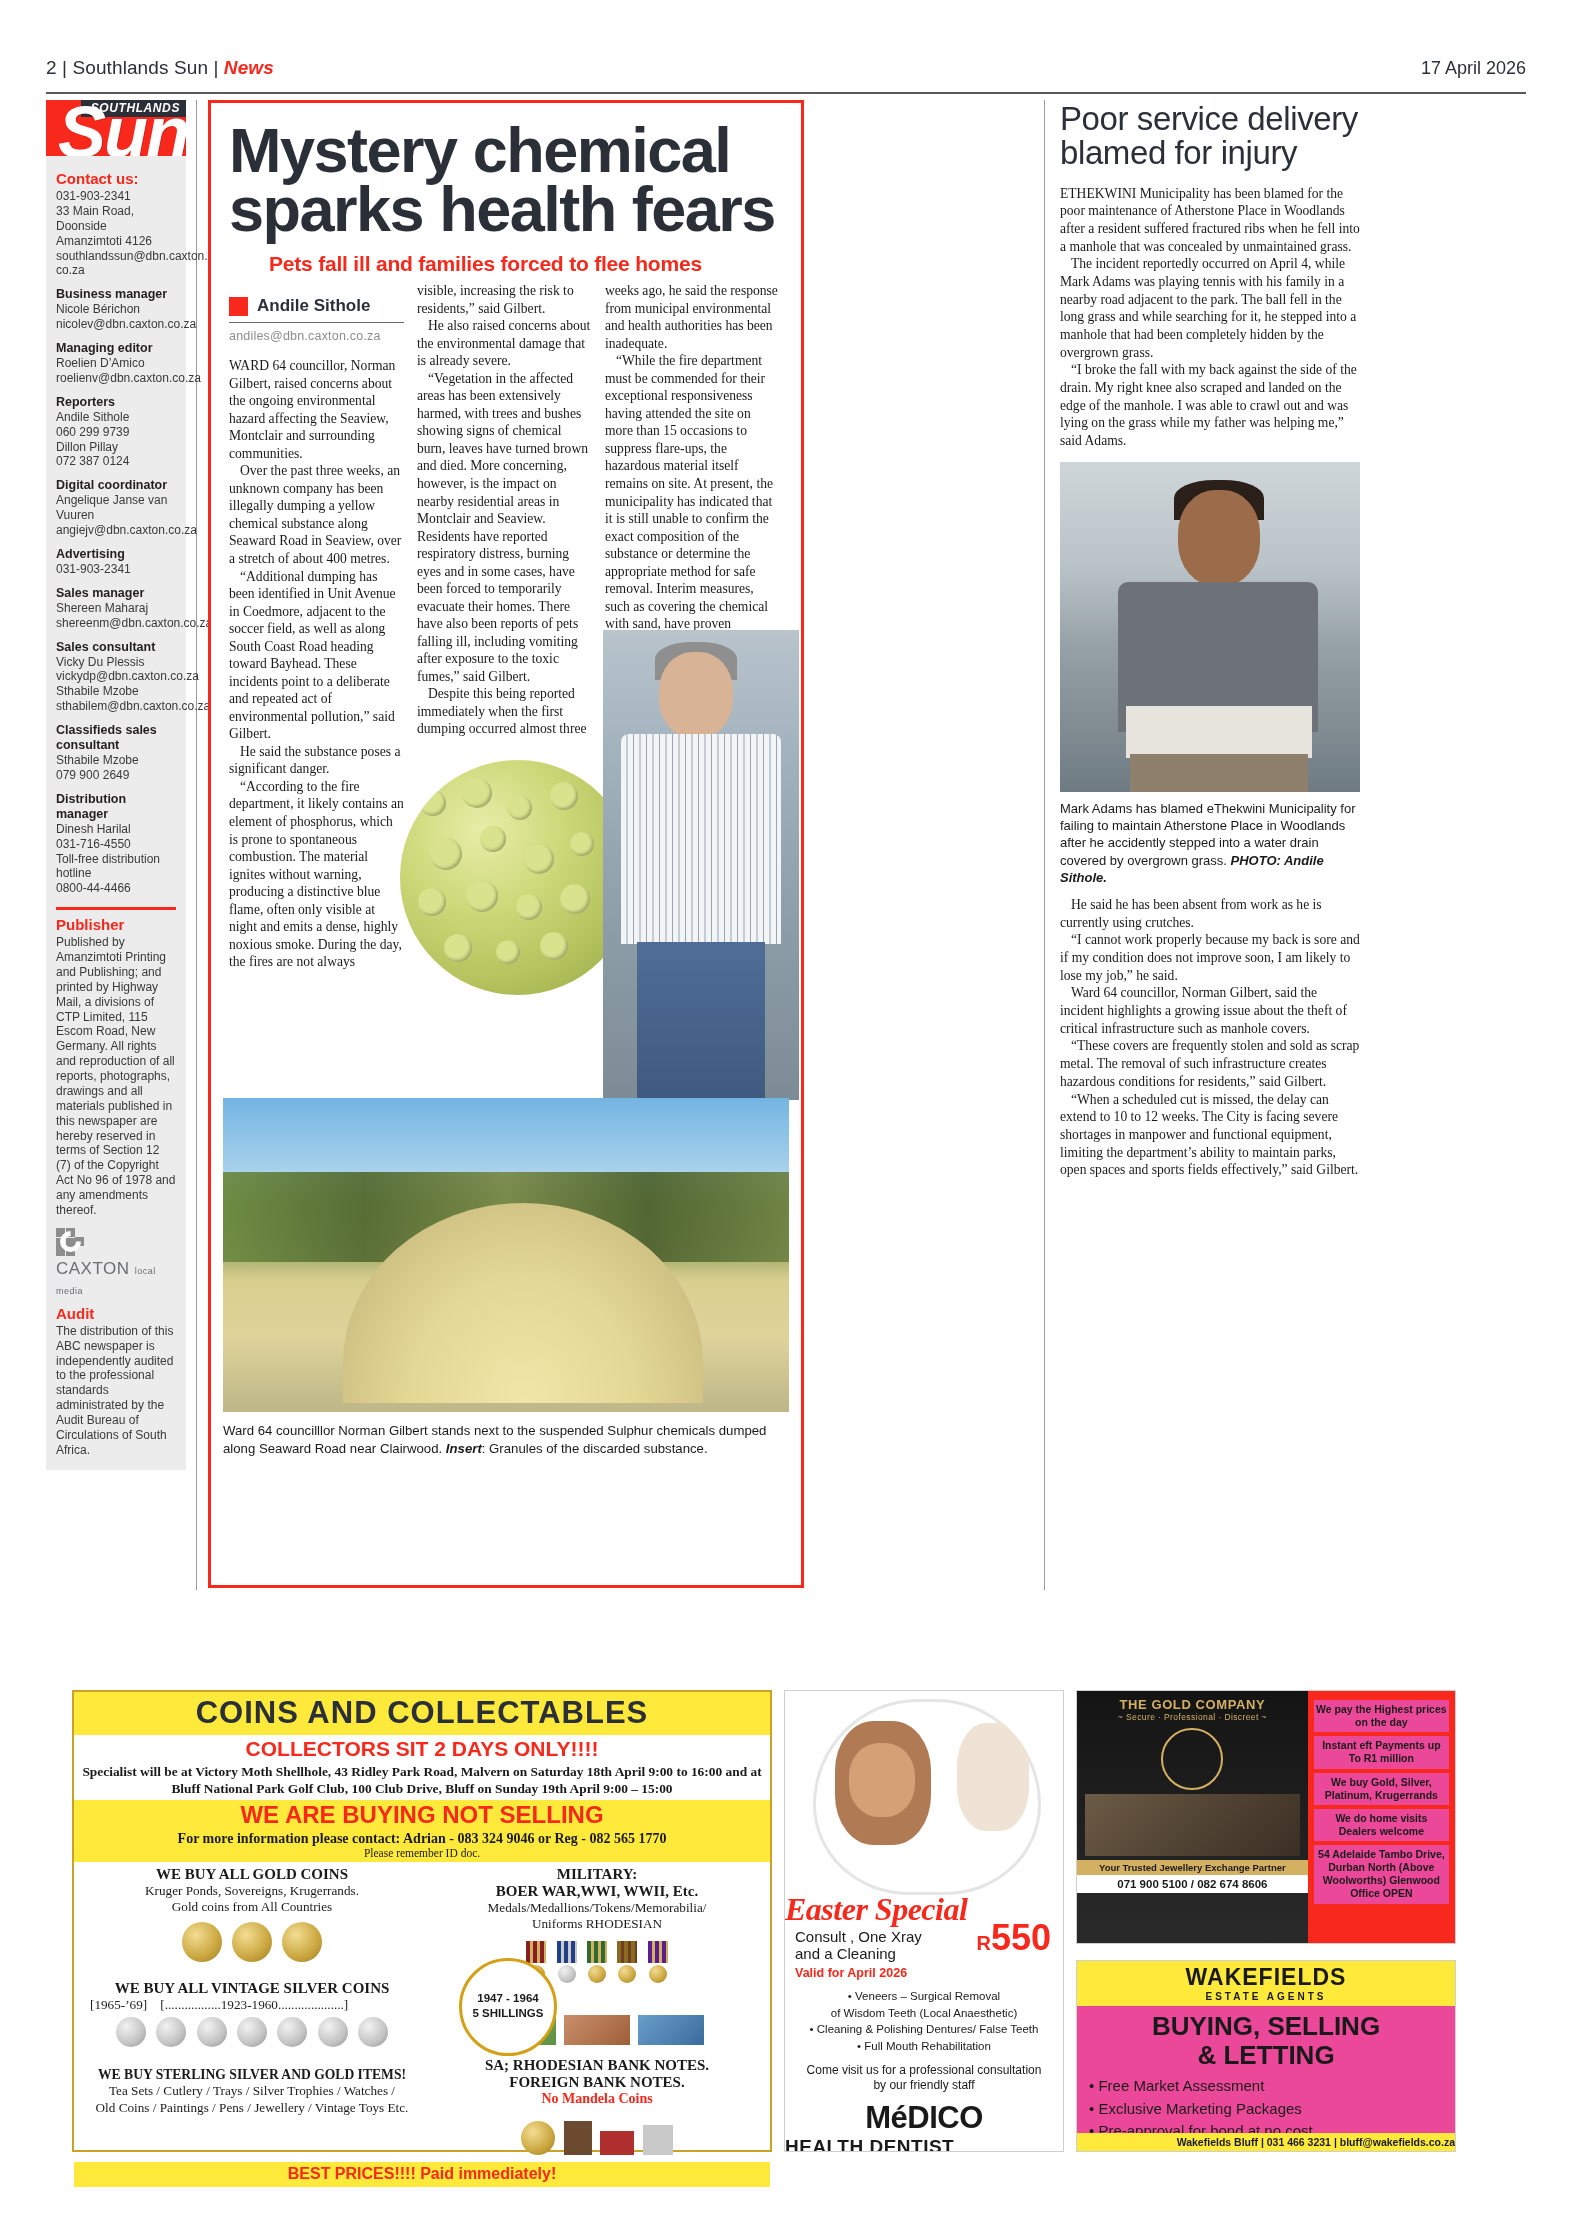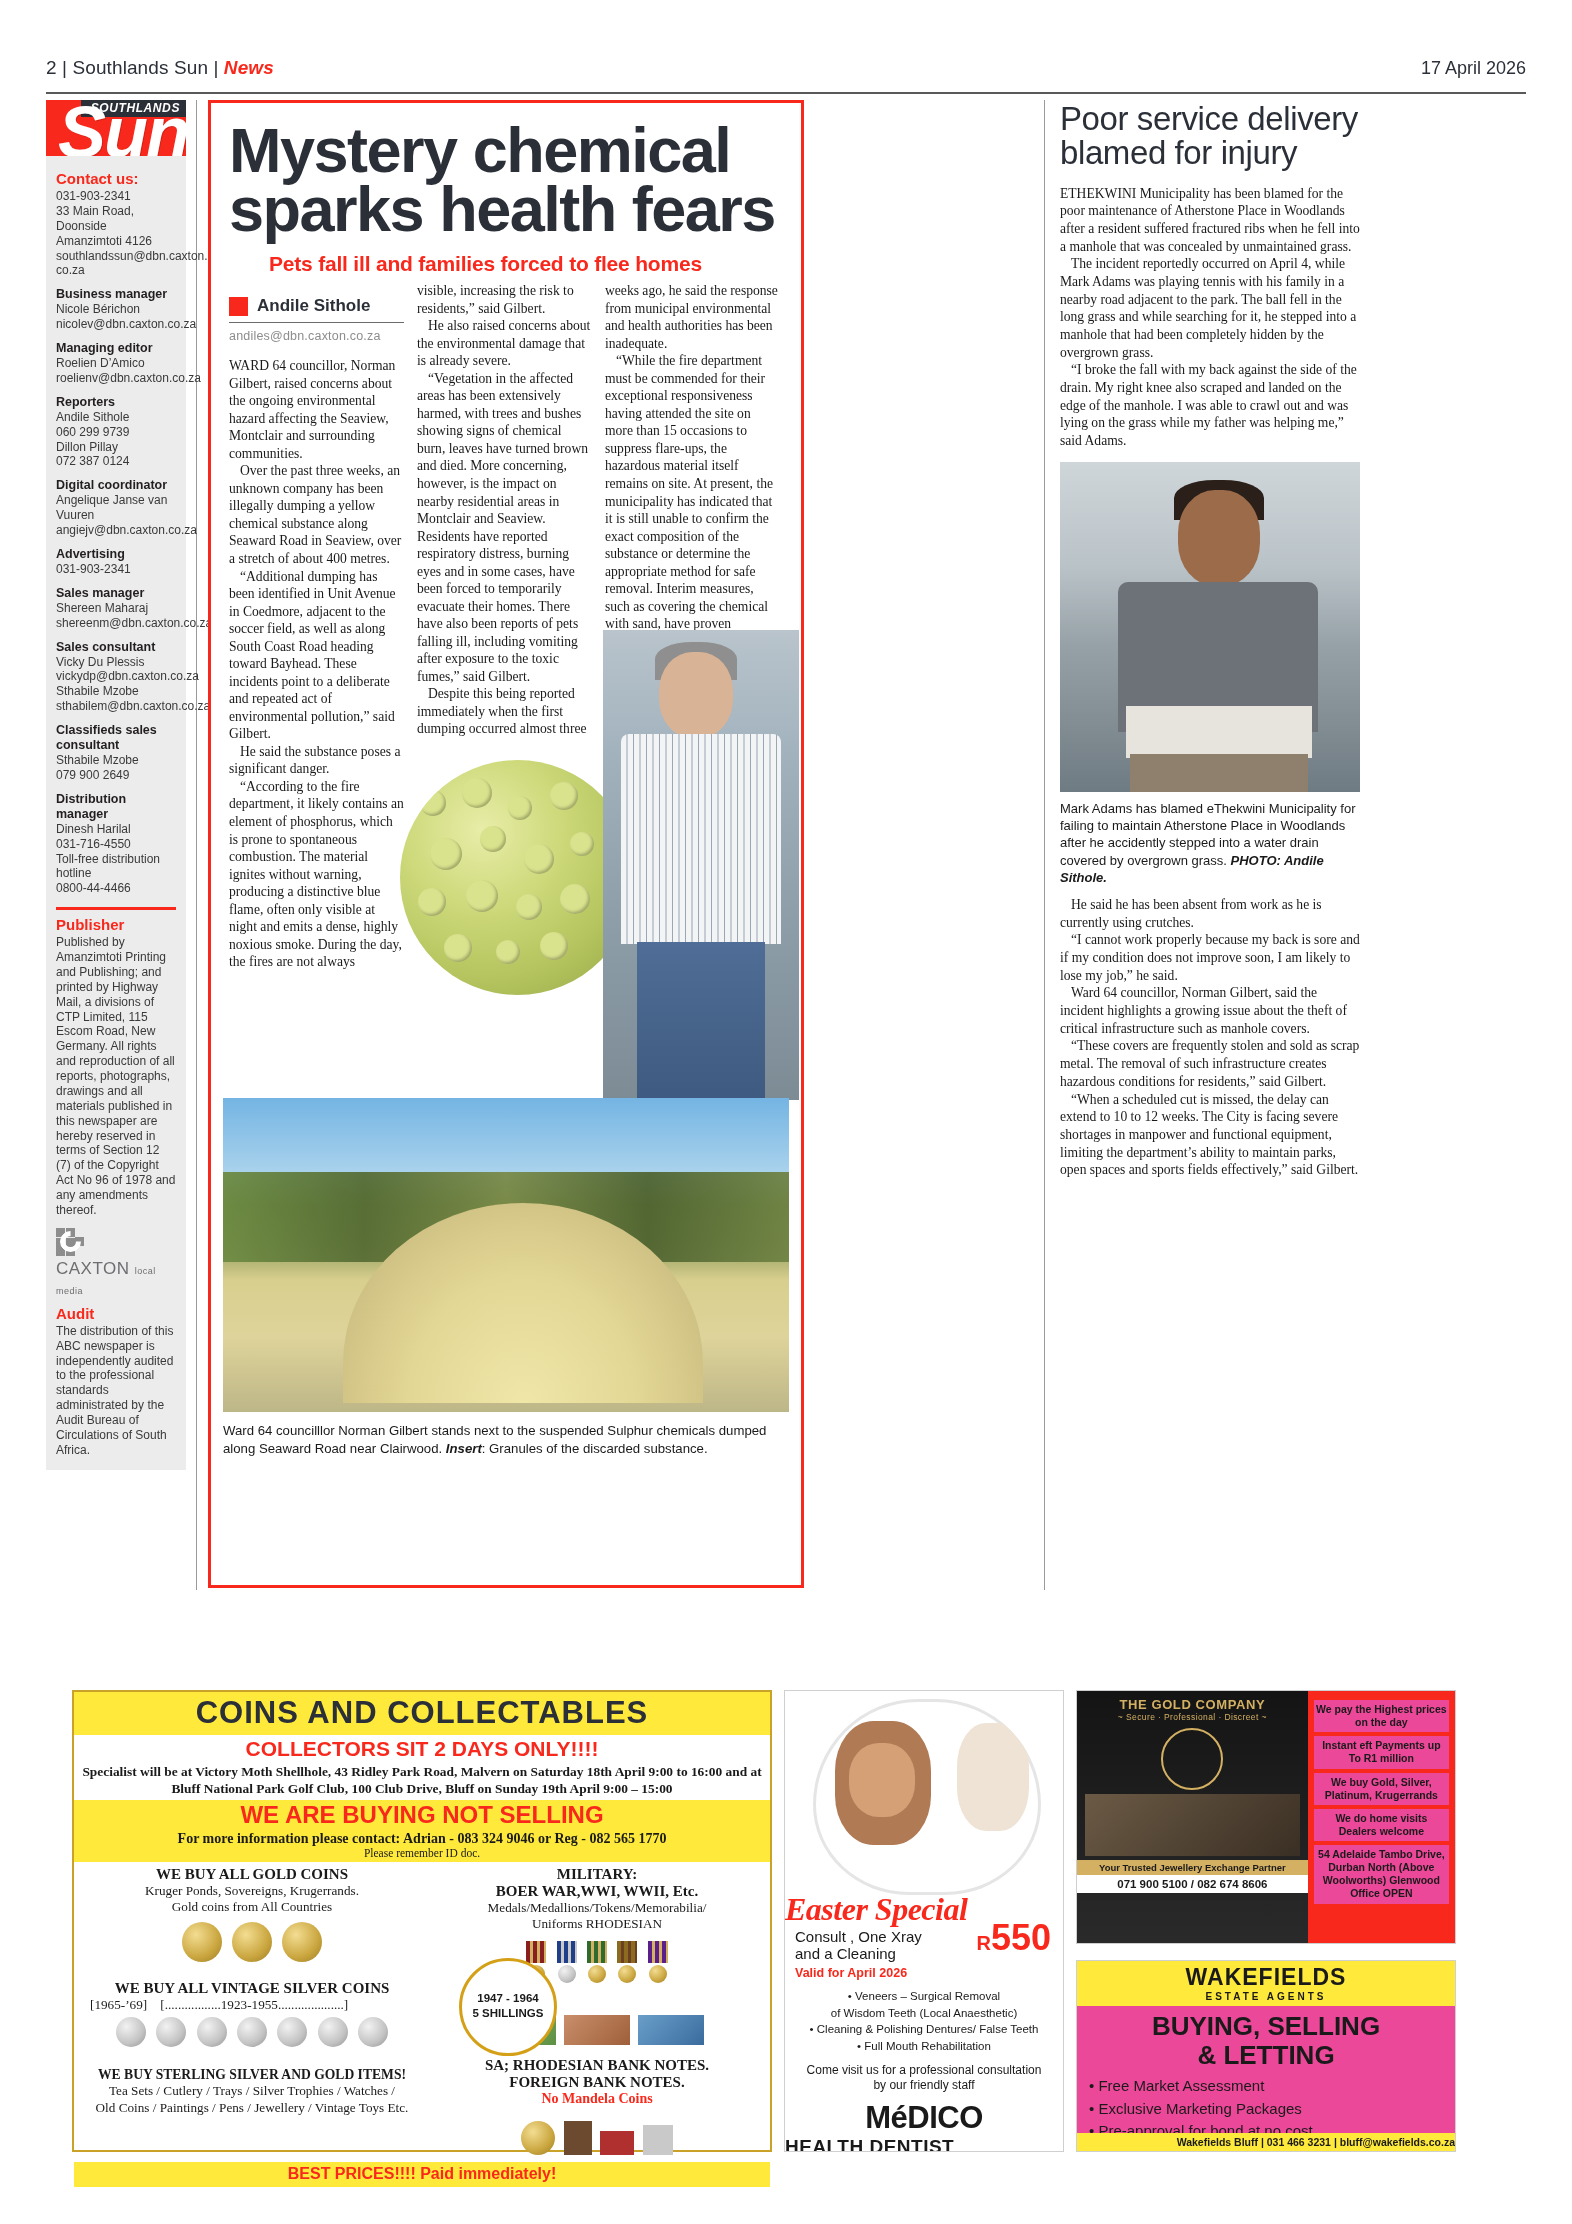--- a/index.html
+++ b/index.html
@@ -478,21 +478,21 @@
         <div class="sm">Gold coins from All Countries</div>
         <div style="text-align:center;margin-top:4px;">
           <span class="coin"></span>
           <span class="coin"></span>
           <span class="coin"></span>
         </div>
         <div class="hl" style="margin-top:12px;">WE BUY ALL VINTAGE SILVER COINS</div>
         <div class="sm" style="text-align:left;padding-left:8px;">
           <span>[1965-’69]</span>
           &nbsp;&nbsp;
-          <span>[.................1923-1955....................]</span>
+          <span>[.................1923-1960....................]</span>
         </div>
         <div style="text-align:center;margin-top:2px;">
           <span class="coin s" style="width:30px;height:30px;"></span>
           <span class="coin s" style="width:30px;height:30px;"></span>
           <span class="coin s" style="width:30px;height:30px;"></span>
           <span class="coin s" style="width:30px;height:30px;"></span>
           <span class="coin s" style="width:30px;height:30px;"></span>
           <span class="coin s" style="width:30px;height:30px;"></span>
           <span class="coin s" style="width:30px;height:30px;"></span>
         </div>

